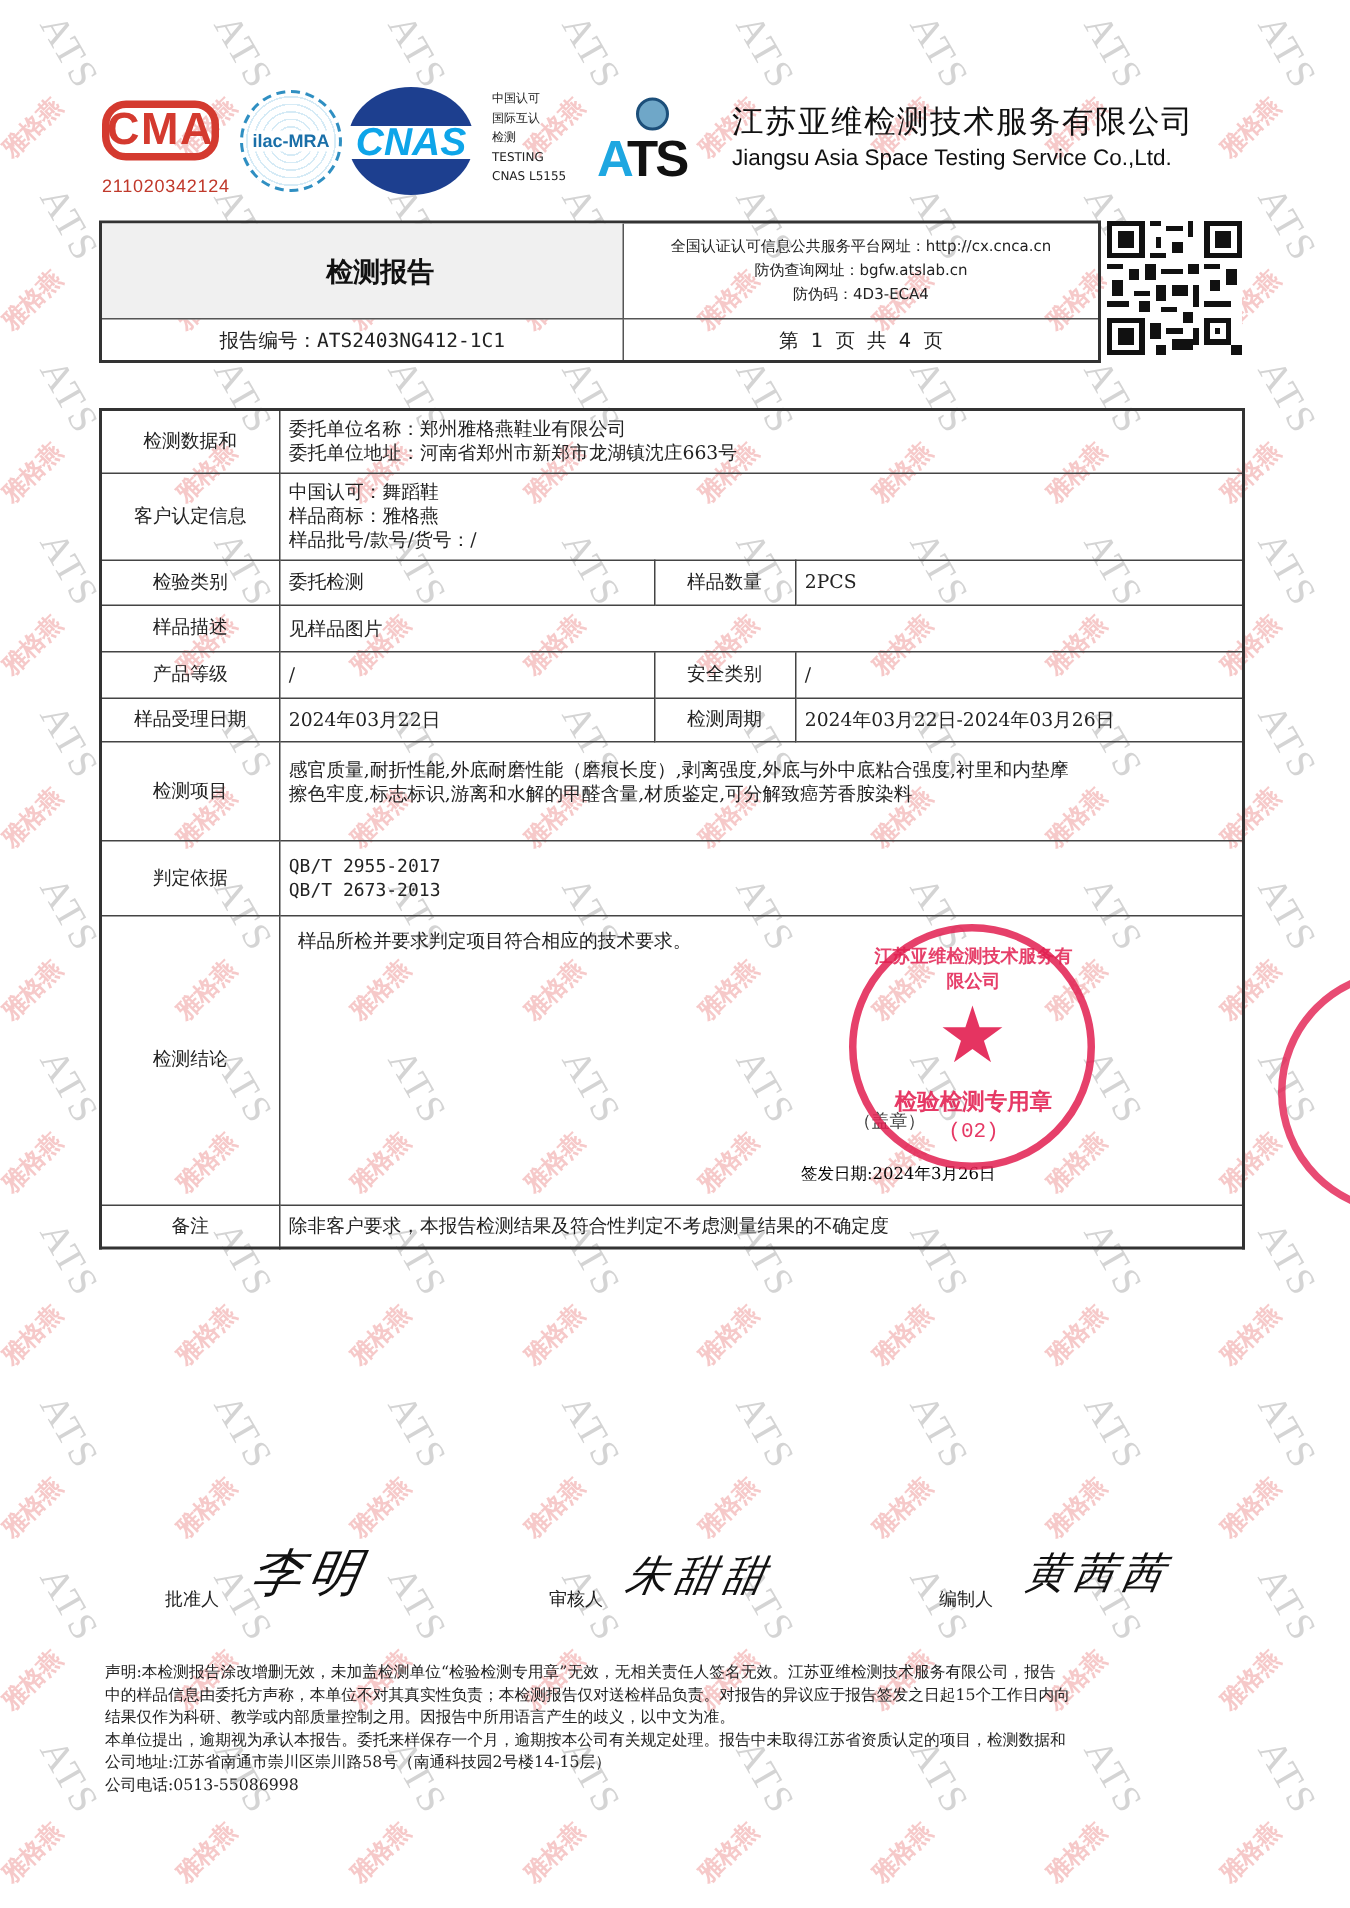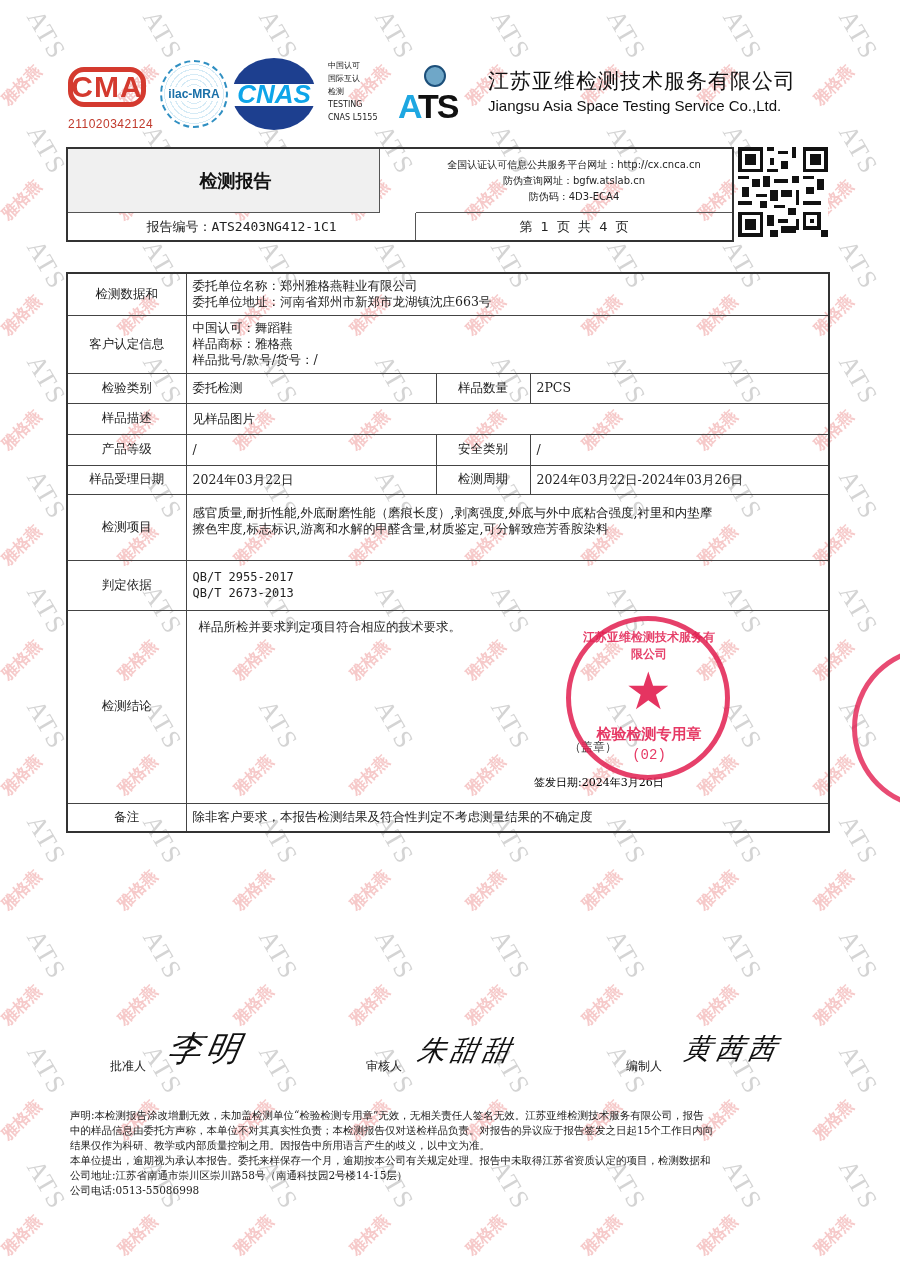--- a/index.html
+++ b/index.html
@@ -28,21 +28,21 @@
   .ats-logo { position: absolute; left: 334px; top: 10px; width: 82px; height: 60px; }
   .ats-globe { position: absolute; left: 26px; top: 0; width: 22px; height: 22px; border-radius: 50%; background: #6fa7c8; border: 2px solid #1c4f7a; }
   .ats-letters { position: absolute; left: 0; top: 22px; font-family: "Liberation Sans", sans-serif; font-weight: bold; font-size: 34px; letter-spacing: -2px; }
   .ats-letters .a { color: #1ea7e1; }
   .ats-letters .ts { color: #111; }
   .company-cn { position: absolute; left: 424px; top: 12px; font-family: "DejaVu Sans", sans-serif; font-size: 21px; color: #111; letter-spacing: 1px; }
   .company-en { position: absolute; left: 424px; top: 42px; font-family: "Liberation Sans", sans-serif; font-size: 15px; color: #111; }
 
   
   .hdr-table { position: absolute; left: 66px; top: 147px; width: 668px; height: 95px; border: 2px solid #333; }
-  .hdr-left-top { position: absolute; left: 0; top: 0; width: 312px; height: 64px; background: #f0f0f0; border-right: 1px solid #555; border-bottom: 1px solid #555; display:flex; align-items:center; justify-content:center;padding-left:24px; }
+  .hdr-left-top { position: absolute; left: 0; top: 0; width: 348px; height: 64px; background: #f0f0f0; border-right: 1px solid #555; border-bottom: 1px solid #555; display:flex; align-items:center; justify-content:center;padding-left:24px; }
   .hdr-title { font-family: "DejaVu Sans", sans-serif; font-size: 18px; font-weight: bold; color: #111; }
   .hdr-left-bot { position: absolute; left: 0; top: 64px; width: 348px; height: 27px; border-right: 1px solid #555; display:flex; align-items:center; justify-content:center; font-family: "DejaVu Sans Mono", monospace; font-size: 13px; }
   .hdr-right-top { position: absolute; left: 348px; top: 0; right: 0; height: 64px; border-bottom: 1px solid #555; display:flex; flex-direction:column; align-items:center; justify-content:center; font-family: "DejaVu Sans", sans-serif; font-size: 10px; line-height: 16px; }
   .hdr-right-bot { position: absolute; left: 348px; top: 64px; right: 0; height: 27px; display:flex; align-items:center; justify-content:center; font-family: "DejaVu Sans", sans-serif; font-size: 13px; word-spacing: 4px; }
   .qr { position: absolute; left: 738px; top: 147px; width: 90px; height: 90px; }
 
   
   .main-table { position: absolute; left: 66px; top: 272px; width: 764px; border-collapse: collapse; }
   .main-table td { border: 1px solid #444; font-size: 12.5px; vertical-align: middle; }
   .main-table { border: 2px solid #333; }

